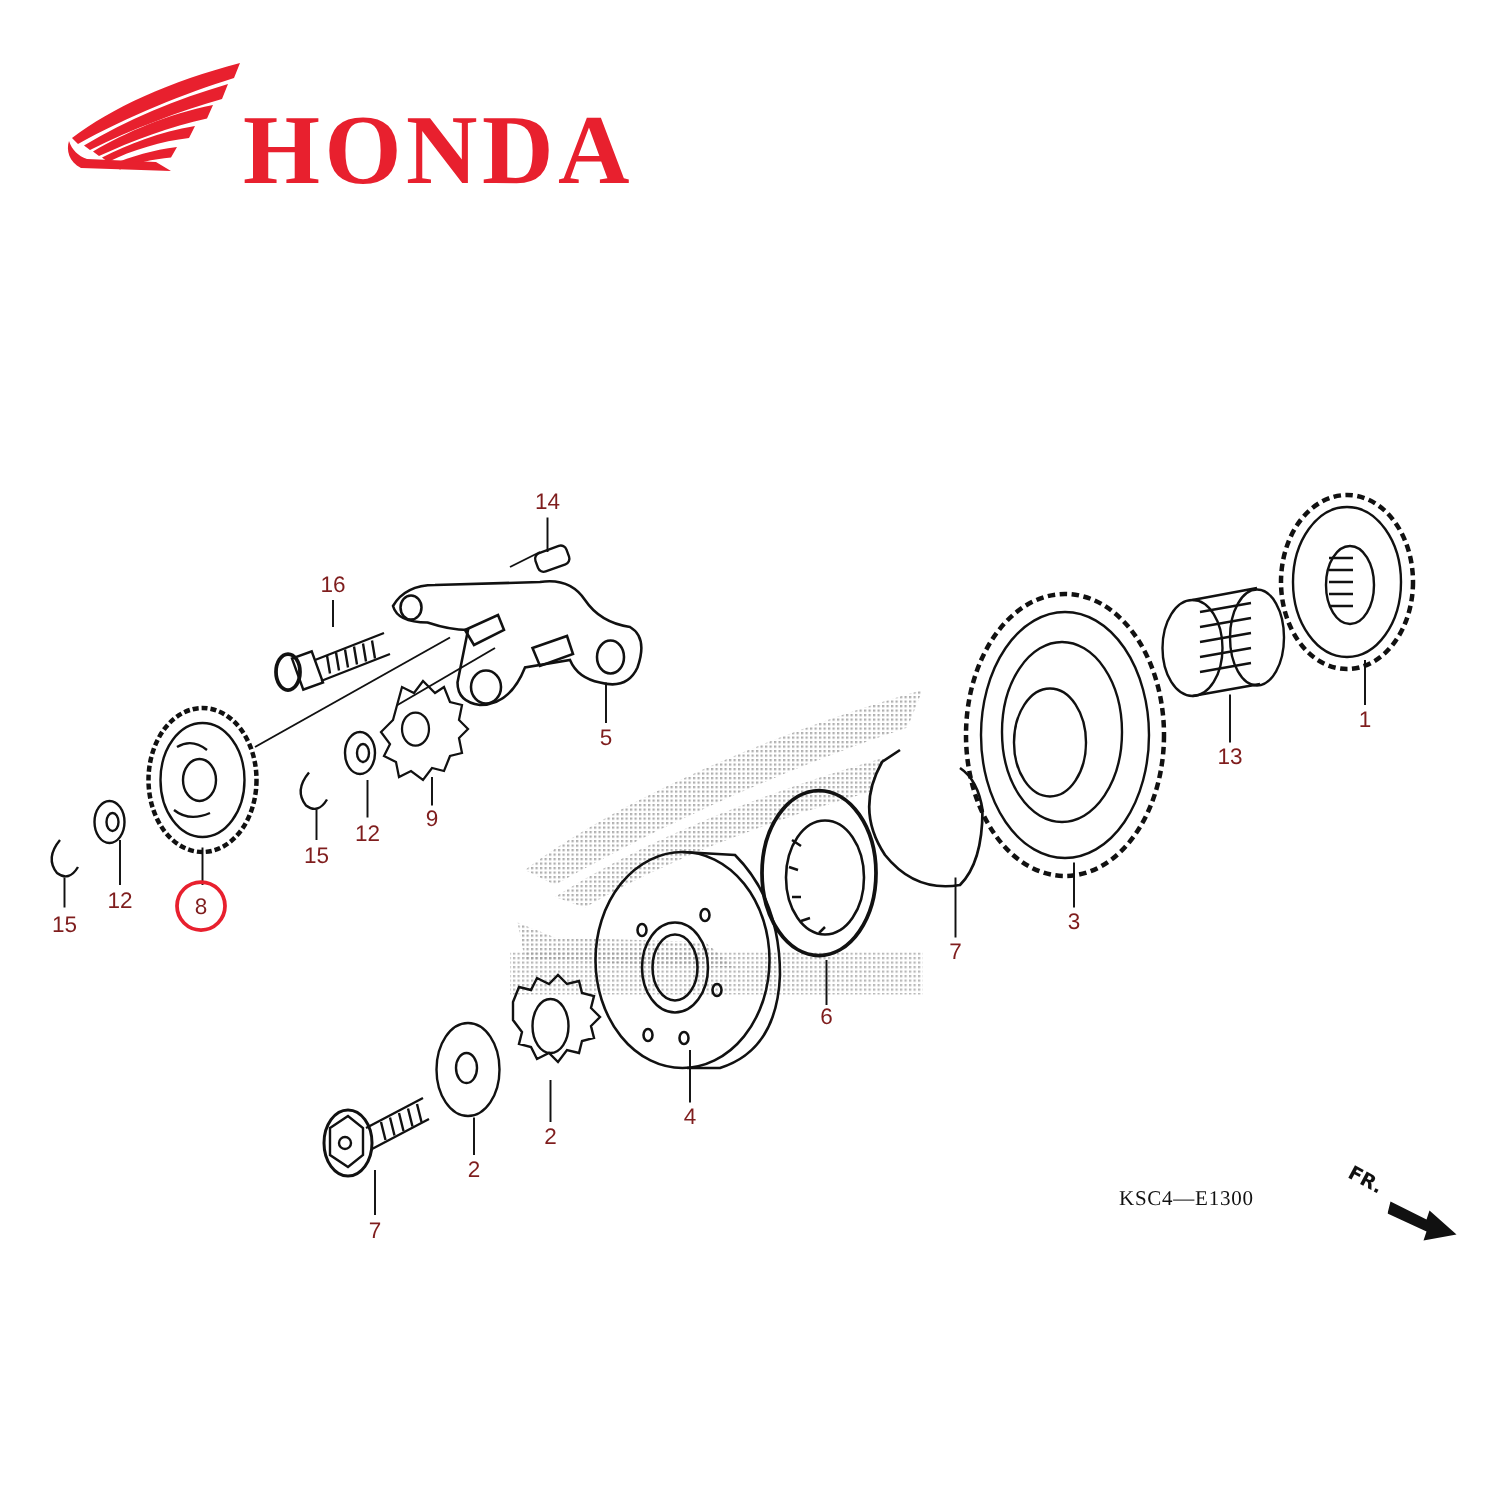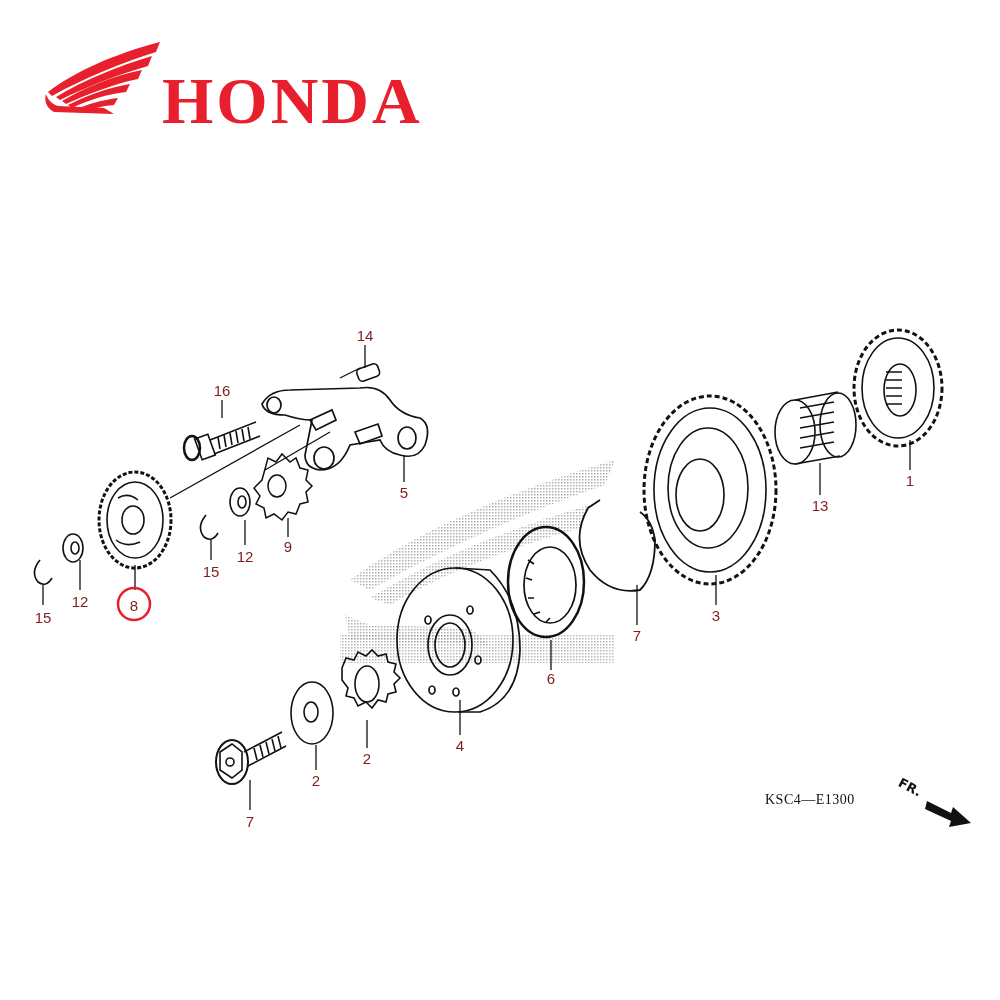--- a/index.html
+++ b/index.html
@@ -1,20 +1,20 @@
 <!DOCTYPE html>
 <html><head>
 <meta charset="utf-8">
 <style>
   html,body{margin:0;padding:0;background:#ffffff;}
   body{width:1000px;height:1000px;position:relative;overflow:hidden;font-family:"Liberation Sans",sans-serif;}
   #stage{position:absolute;left:0;top:0;width:1000px;height:984px;text-align:center;}
   .logo-text{position:absolute;left:162px;top:68px;font-family:"Liberation Serif","DejaVu Serif",serif;font-weight:bold;font-size:66px;letter-spacing:3px;color:#e8202e;line-height:1;}
   .callout{position:absolute;font-family:"Liberation Sans",sans-serif;font-size:15px;color:#7f1d1d;transform:translate(-50%,-50%);line-height:1;}
-  .code{position:absolute;left:746px;top:792px;font-family:"Liberation Serif","DejaVu Serif",serif;font-size:14px;color:#111;letter-spacing:0.5px;margin-left:19px;}
+  .code{position:absolute;left:746px;top:792px;font-family:"Liberation Serif","DejaVu Serif",serif;font-size:14px;color:#111;letter-spacing:0.5px;}
   .fr-label{position:absolute;left:903px;top:775px;font-family:"DejaVu Sans",sans-serif;font-weight:bold;font-size:13px;color:#111;transform:rotate(28deg);transform-origin:left top;}
 </style>
 </head>
 <body>
 
 <div id="stage">
 
   <svg style="position:absolute;left:44px;top:42px" width="118" height="72" viewBox="0 0 118 72">
     <g fill="#e8202e">
       <path d="M116 0 L112 10 C80 20 40 36 8 54 L4 50 C30 30 70 12 116 0Z"></path>

